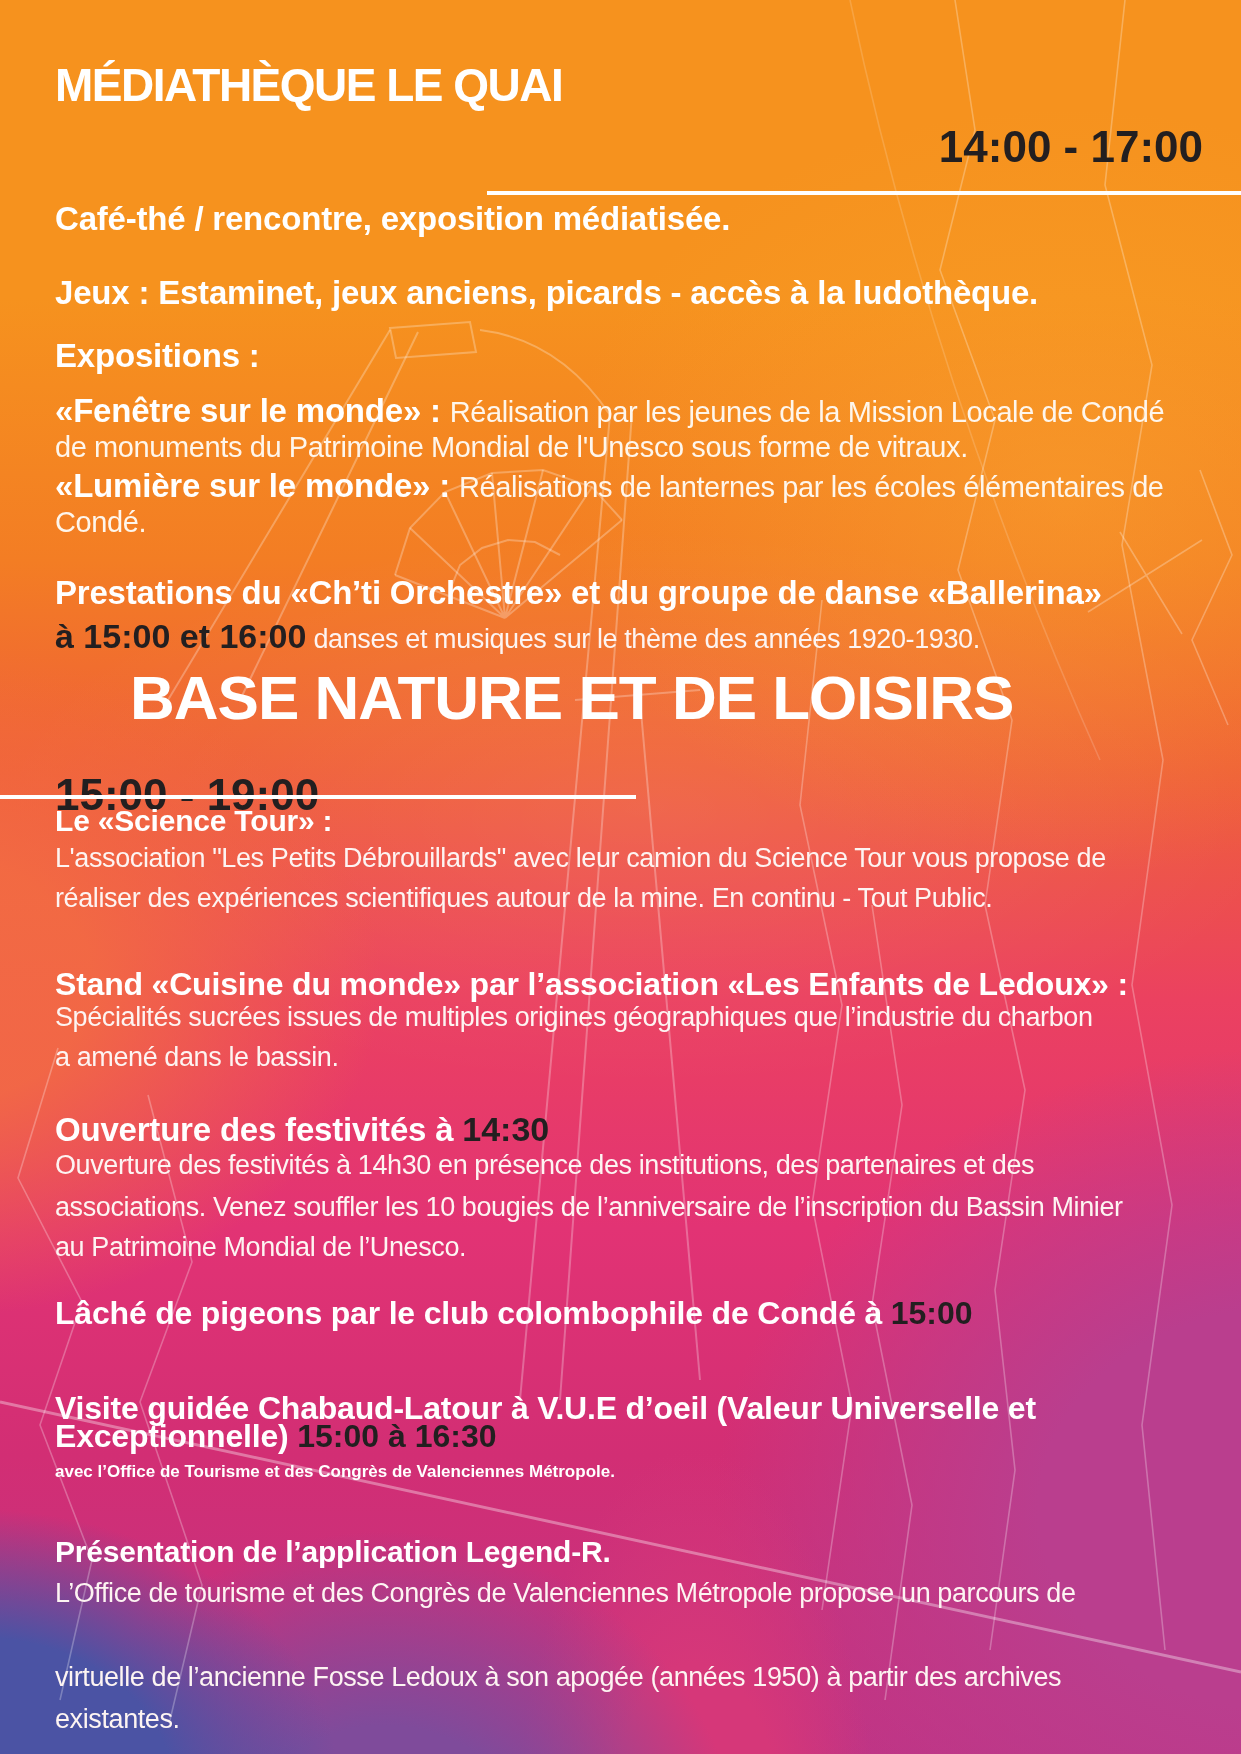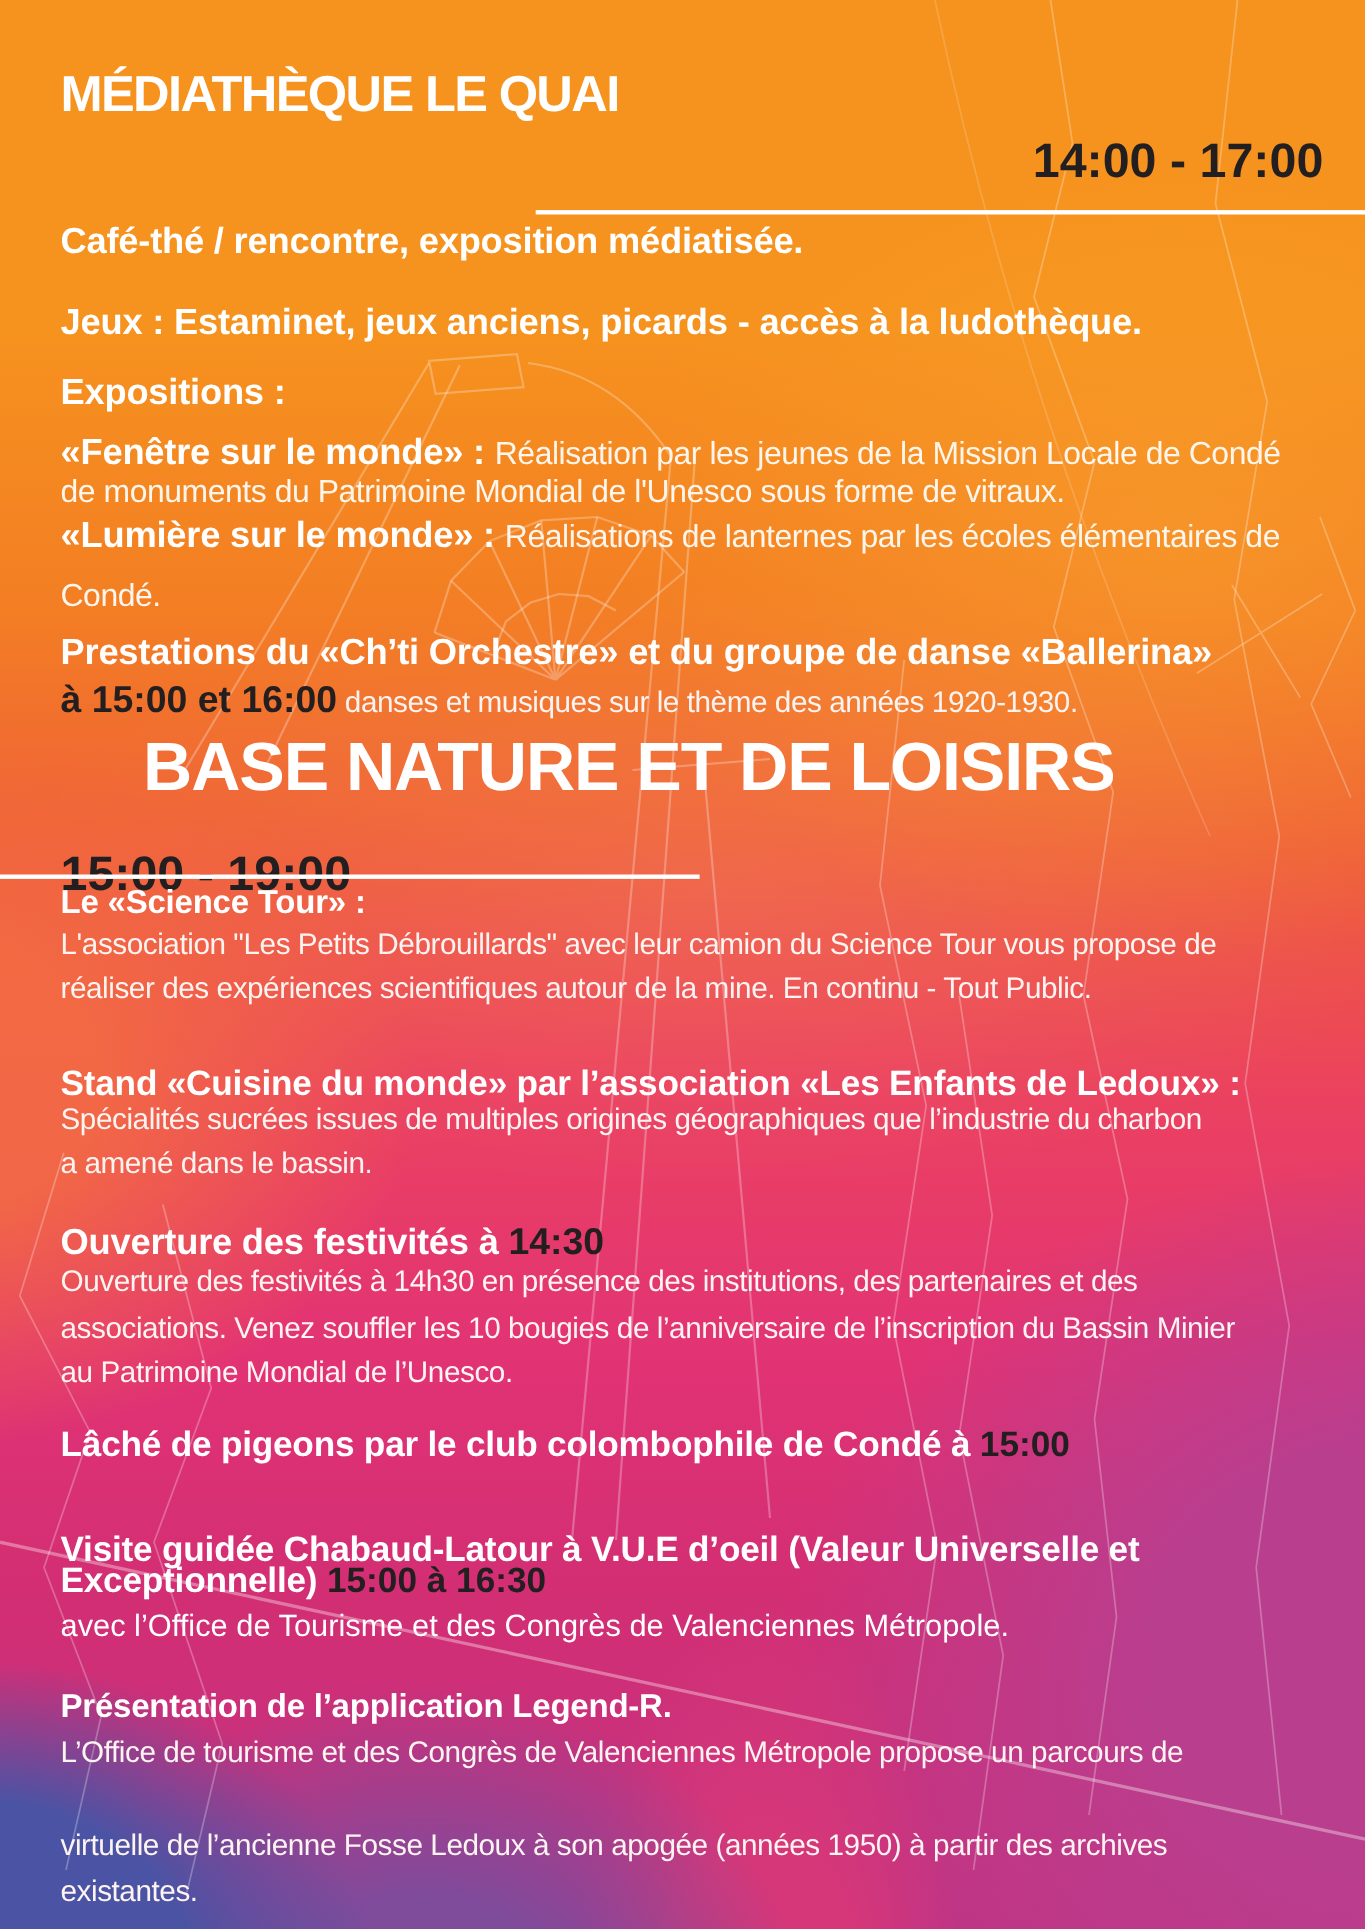--- a/index.html
+++ b/index.html
@@ -16,21 +16,21 @@
       radial-gradient(ellipse 760px 560px at -6% 56%, rgba(243,110,65,0.85) 0%, rgba(243,110,65,0.85) 22%, rgba(243,110,65,0) 60%),
       radial-gradient(ellipse 820px 620px at 86% 28%, rgba(250,168,48,0.45), rgba(250,168,48,0) 62%),
       radial-gradient(ellipse 1000px 430px at 52% 46%, rgba(255,255,255,0.08), rgba(255,255,255,0) 65%),
       linear-gradient(180deg,#F6921E 0%,#F6921E 17%,#F37D24 32%,#EF5F38 44%,#EB4160 57%,#E23374 70%,#D22E74 83%,#C03384 100%);
   }
   .lineart{position:absolute;inset:0;pointer-events:none;}
   .tx{position:absolute;left:55px;white-space:nowrap;color:#ffffff;}
   .b33{font-size:33px;font-weight:700;letter-spacing:-0.2px;}
   .b32{font-size:32px;font-weight:700;letter-spacing:-0.2px;margin-top:12px;}
   .b30{font-size:30px;font-weight:700;letter-spacing:-0.2px;}
-  .b25{font-size:28px;font-weight:400;}
+  .b25{font-size:17px;font-weight:700;}
   .reg29{font-size:29px;font-weight:400;letter-spacing:-0.4px;color:#FEF6EC;}
   .reg27{font-size:27px;font-weight:400;letter-spacing:-0.4px;color:#FDF4F2;}
   .title1{top:58px;font-size:46px;font-weight:700;letter-spacing:-1.5px;}
   .time1{left:auto;right:38px;top:122px;font-size:44px;font-weight:700;color:#231F20;margin-left:16px;}
   .title2{left:130px;top:662px;font-size:62px;font-weight:700;letter-spacing:-1px;}
   .time2{top:742px;font-size:44px;font-weight:700;color:#231F20;margin-top:28px;}
   .rule{position:absolute;background:#ffffff;height:3.5px;}
   .rule1{left:487px;top:191px;width:754px;}
   .rule2{left:0;top:795px;width:636px;}
   .dk34{font-size:34px;font-weight:700;color:#231F20;}
@@ -79,21 +79,21 @@
   <div class="tx b33" style="top:274px">Jeux : Estaminet, jeux anciens, picards - accès à la ludothèque.</div>
   <div class="tx b33" style="top:337px">Expositions :</div>
 
   <div class="tx" style="top:392px">
     <span class="b33">«Fenêtre sur le monde» : </span><span class="reg29">Réalisation par les jeunes de la Mission Locale de Condé</span>
   </div>
   <div class="tx" style="top:467px">
     <span class="b33">«Lumière sur le monde»  : </span><span class="reg29">Réalisations de lanternes par les écoles élémentaires de</span>
   </div>
   <div class="tx reg29" style="top:431px">de monuments du Patrimoine Mondial de l'Unesco sous forme de vitraux.</div>
-  <div class="tx reg29" style="top:526px">Condé.</div>
+  <div class="tx reg29" style="top:506px">Condé.</div>
 
   <div class="tx b33" style="top:574px">Prestations du «Ch’ti Orchestre» et du groupe de danse «Ballerina»</div>
   <div class="tx" style="top:617px">
     <span class="dk34">à 15:00 et 16:00</span><span class="reg27"> danses et musiques sur le thème des années 1920-1930.</span>
   </div>
 
   <div class="tx title2">BASE NATURE ET DE LOISIRS</div>
   <div class="tx time2">15:00 - 19:00</div>
   <div class="rule rule2"></div>
 

